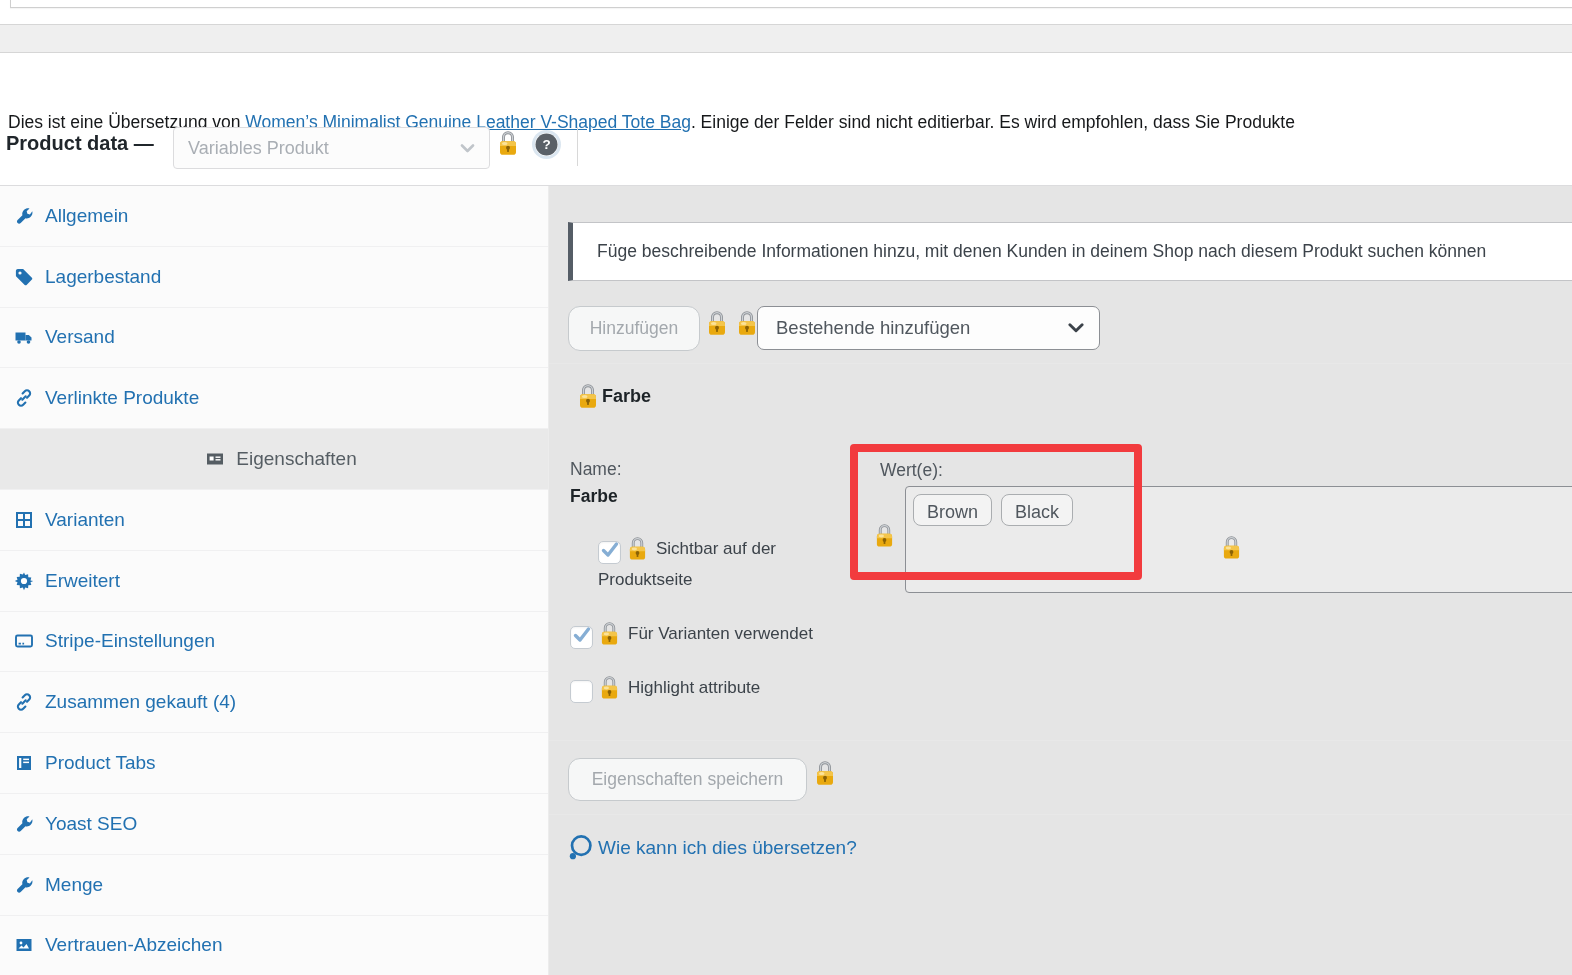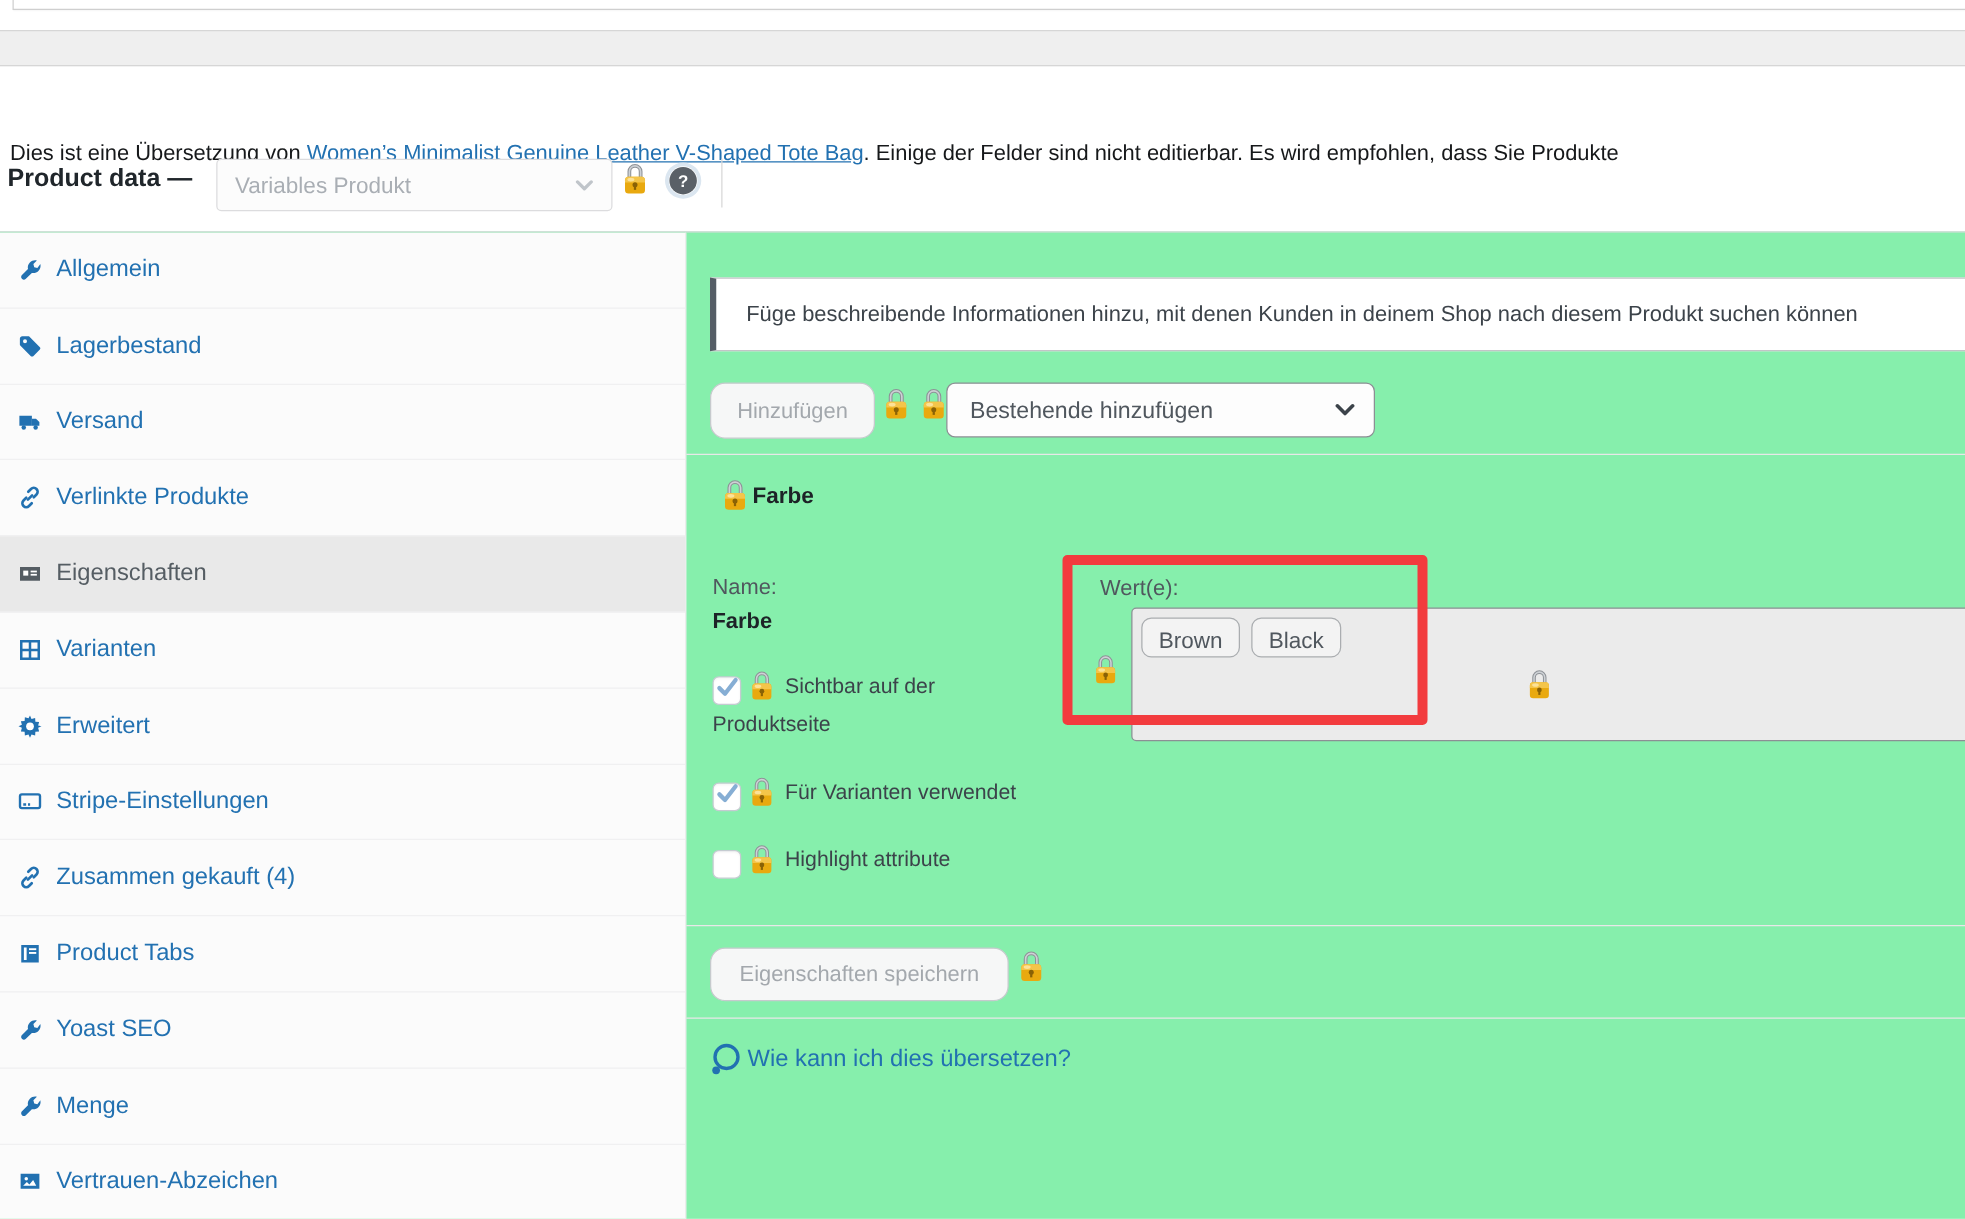--- a/index.html
+++ b/index.html
@@ -22,26 +22,26 @@
     background:#fcfcfc;border:1px solid #dcdcde;border-radius:4px;display:flex;align-items:center;
     justify-content:space-between;padding:0 14px;font-size:18px;color:#a9aeb4;cursor:default;}
   .pd-help{position:absolute;left:535px;top:133px;width:23px;height:23px;border-radius:50%;
     box-shadow:0 0 0 3px #dbe6f0;cursor:pointer;}
   .pd-vsep{position:absolute;left:577px;top:127px;width:1px;height:39px;background:#d8d8d8;}
   .lock{display:inline-block;width:20px;height:27px;}
   .lock svg{width:100%;height:100%;}
   .pd-lock{position:absolute;left:498px;top:129px;}
   
   .panel{position:absolute;left:0;top:185px;width:1572px;height:790px;border-top:1px solid #dcdcde;
-    background:#86efac;overflow:hidden;}
+    background:#e5e5e5;overflow:hidden;}
   .sidebar{position:absolute;left:0;top:0;bottom:0;width:548px;background:#fbfbfb;border-right:1px solid #ececec;}
   .sbitem{height:60.8px;box-sizing:border-box;display:flex;align-items:center;gap:11px;padding-left:14px;
     border-bottom:1px solid #f0f0f1;font-size:19px;color:var(--accent,#2271b1);cursor:pointer;}
   .sbitem .sbicon svg{width:20px;height:20px;}
-  .sbitem.active{background:#e9e9e9;color:#555d63;}
+  .sbitem.active{background:#e9e9e9;color:#555d63;justify-content:center;}
   
   .main{position:absolute;left:549px;top:0;right:0;bottom:0;}
   .notice{position:absolute;left:19px;top:36px;right:-6px;height:59px;box-sizing:border-box;background:#fff;
     border:1px solid #c3c4c7;border-left:5px solid #555d66;display:flex;align-items:center;
     padding-left:24px;font-size:17.5px;color:#3c434a;overflow:hidden;white-space:nowrap;}
   .btn{box-sizing:border-box;background:#f6f7f7;border:1px solid #c6cacd;border-radius:12px;
     color:#a3a8ad;font-size:17.5px;display:flex;align-items:center;justify-content:center;
     font-family:inherit;cursor:default;}
   .add-btn{position:absolute;left:19px;top:120px;width:132px;height:45px;}
   .lk-a{position:absolute;left:158px;top:123px;}
@@ -49,21 +49,21 @@
   .existing-select{position:absolute;left:208px;top:120px;width:343px;height:44px;box-sizing:border-box;
     background:#fdfdfd;border:1.6px solid #8c8f94;border-radius:7px;display:flex;align-items:center;
     justify-content:space-between;padding:0 15px 0 18px;font-size:18.5px;color:#50575e;cursor:default;}
   .hdiv{position:absolute;left:0;right:0;height:1px;background:#e8e8e8;}
   .div1{top:177px;} .div2{top:554px;} .div3{top:628px;}
   .attr-lock{position:absolute;left:29px;top:196px;}
   .attr-heading{position:absolute;left:53px;top:200px;font-size:18px;font-weight:700;color:#1d2327;}
   .name-label{position:absolute;left:21px;top:273px;font-size:17.5px;color:#50575e;}
   .name-value{position:absolute;left:21px;top:300px;font-size:17.5px;font-weight:700;color:#1d2327;}
   .cbrow{position:absolute;left:21px;width:252px;font-size:17px;color:#3c434a;line-height:31px;}
-  .row1{top:347px;} .row2{top:432px;} .row3{top:486px;}
+  .row1{top:347px;margin-left:28px;} .row2{top:432px;} .row3{top:486px;}
   .cb{display:inline-flex;width:23px;height:23px;box-sizing:border-box;border:1px solid #c5cbd1;border-radius:5px;
     background:#fff;align-items:center;justify-content:center;vertical-align:-6px;margin-right:7px;
     box-shadow:inset 0 1px 2px rgba(0,0,0,.05);cursor:pointer;}
   .cb svg{width:20px;height:20px;margin-top:-4px;visibility:hidden;}
   .cb.checked svg{visibility:visible;}
   .cbrow .lock{width:19px;height:26px;vertical-align:-7px;margin-right:9px;}
   .values-label{position:absolute;left:331px;top:274px;font-size:17.5px;color:#50575e;}
   .values-box{position:absolute;left:356px;top:300px;right:-6px;height:107px;box-sizing:border-box;
     background:#ebebeb;border:1px solid #8c8f94;border-radius:4px;}
   .tags{position:absolute;left:7px;top:7px;display:flex;gap:9px;}

